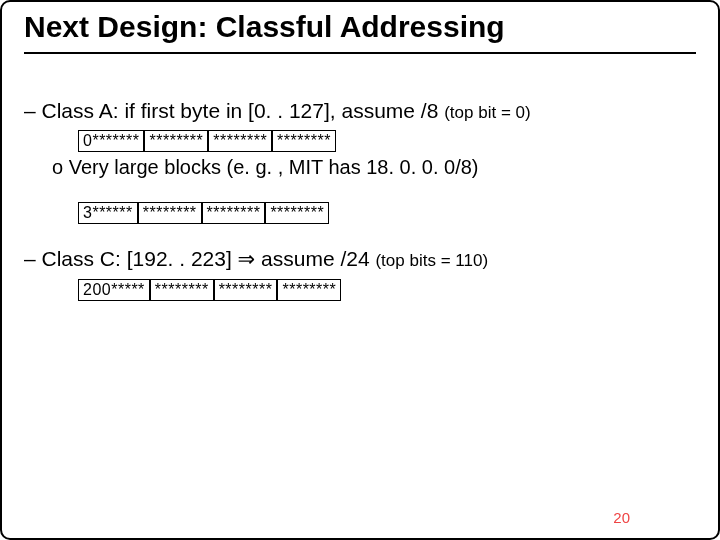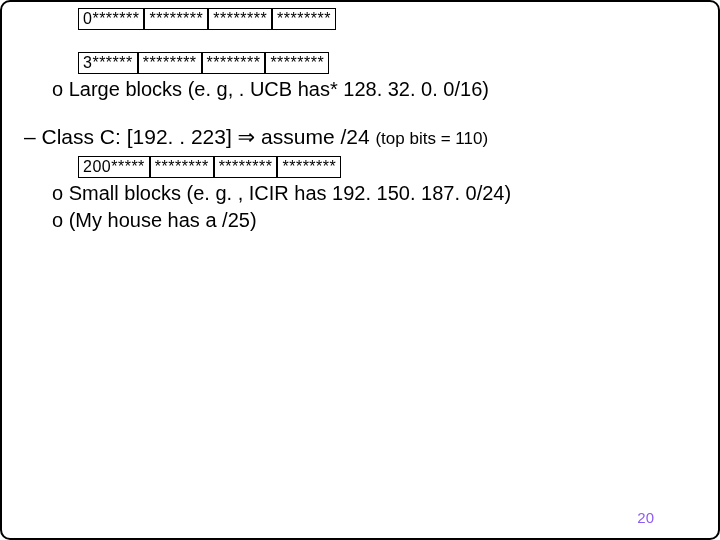--- a/index.html
+++ b/index.html
@@ -21,58 +21,58 @@
   .bytes-row { display: flex; margin-left: 54px; margin-bottom: 3px; }
   .byte-cell {
     border: 1px solid #000; padding: 1px 4px;
     font-size: 16px; font-family: Arial, sans-serif;
     letter-spacing: 0.5px; height: 22px; line-height: 18px;
     display: flex; align-items: center;
   }
   .bullet-list { margin-left: 28px; }
   .bullet { font-size: 20px; color: #000; margin-bottom: 2px; line-height: 1.25; }
   .bullet::before { content: "o "; }
-  .pagenum { position: absolute; right: 64px; bottom: 12px; font-size: 15px; color: #8b5cf6; }
+  .pagenum { position: absolute; right: 88px; bottom: 12px; font-size: 15px; color: #ef4444; }
 </style>
 </head>
 <body>
 
 <div class="slide">
+  <div class="title">Next Design: Classful Addressing</div>
 
   <div class="section">
+    <div class="heading">
+      <span>– Class A: if first byte in [0. . 127], assume /8 </span><span class="sub">(top bit = 0)</span>
+    </div>
     <div class="bytes-row">
       <div class="byte-cell">0*******</div>
       <div class="byte-cell">********</div>
       <div class="byte-cell">********</div>
       <div class="byte-cell">********</div>
+    </div>
+    <div class="bullet-list">
+      <div class="bullet">Very large blocks (e. g. , MIT has 18. 0. 0. 0/8)</div>
     </div>
   </div>
 
   <div class="section">
     <div class="bytes-row">
       <div class="byte-cell">3******</div>
       <div class="byte-cell">********</div>
       <div class="byte-cell">********</div>
       <div class="byte-cell">********</div>
-    </div>
-    <div class="bullet-list">
-      <div class="bullet">Large blocks (e. g, . UCB has* 128. 32. 0. 0/16)</div>
     </div>
   </div>
 
   <div class="section">
     <div class="heading">
       <span>– Class C: [192. . 223] ⇒ assume /24   </span><span class="sub">(top bits = 110)</span>
     </div>
     <div class="bytes-row">
       <div class="byte-cell">200*****</div>
       <div class="byte-cell">********</div>
       <div class="byte-cell">********</div>
       <div class="byte-cell">********</div>
     </div>
-    <div class="bullet-list">
-      <div class="bullet">Small blocks (e. g. , ICIR has 192. 150. 187. 0/24)</div>
-      <div class="bullet">(My house has a /25)</div>
-    </div>
   </div>
 
   <div class="pagenum">20</div>
 </div>
 
 </body></html>

